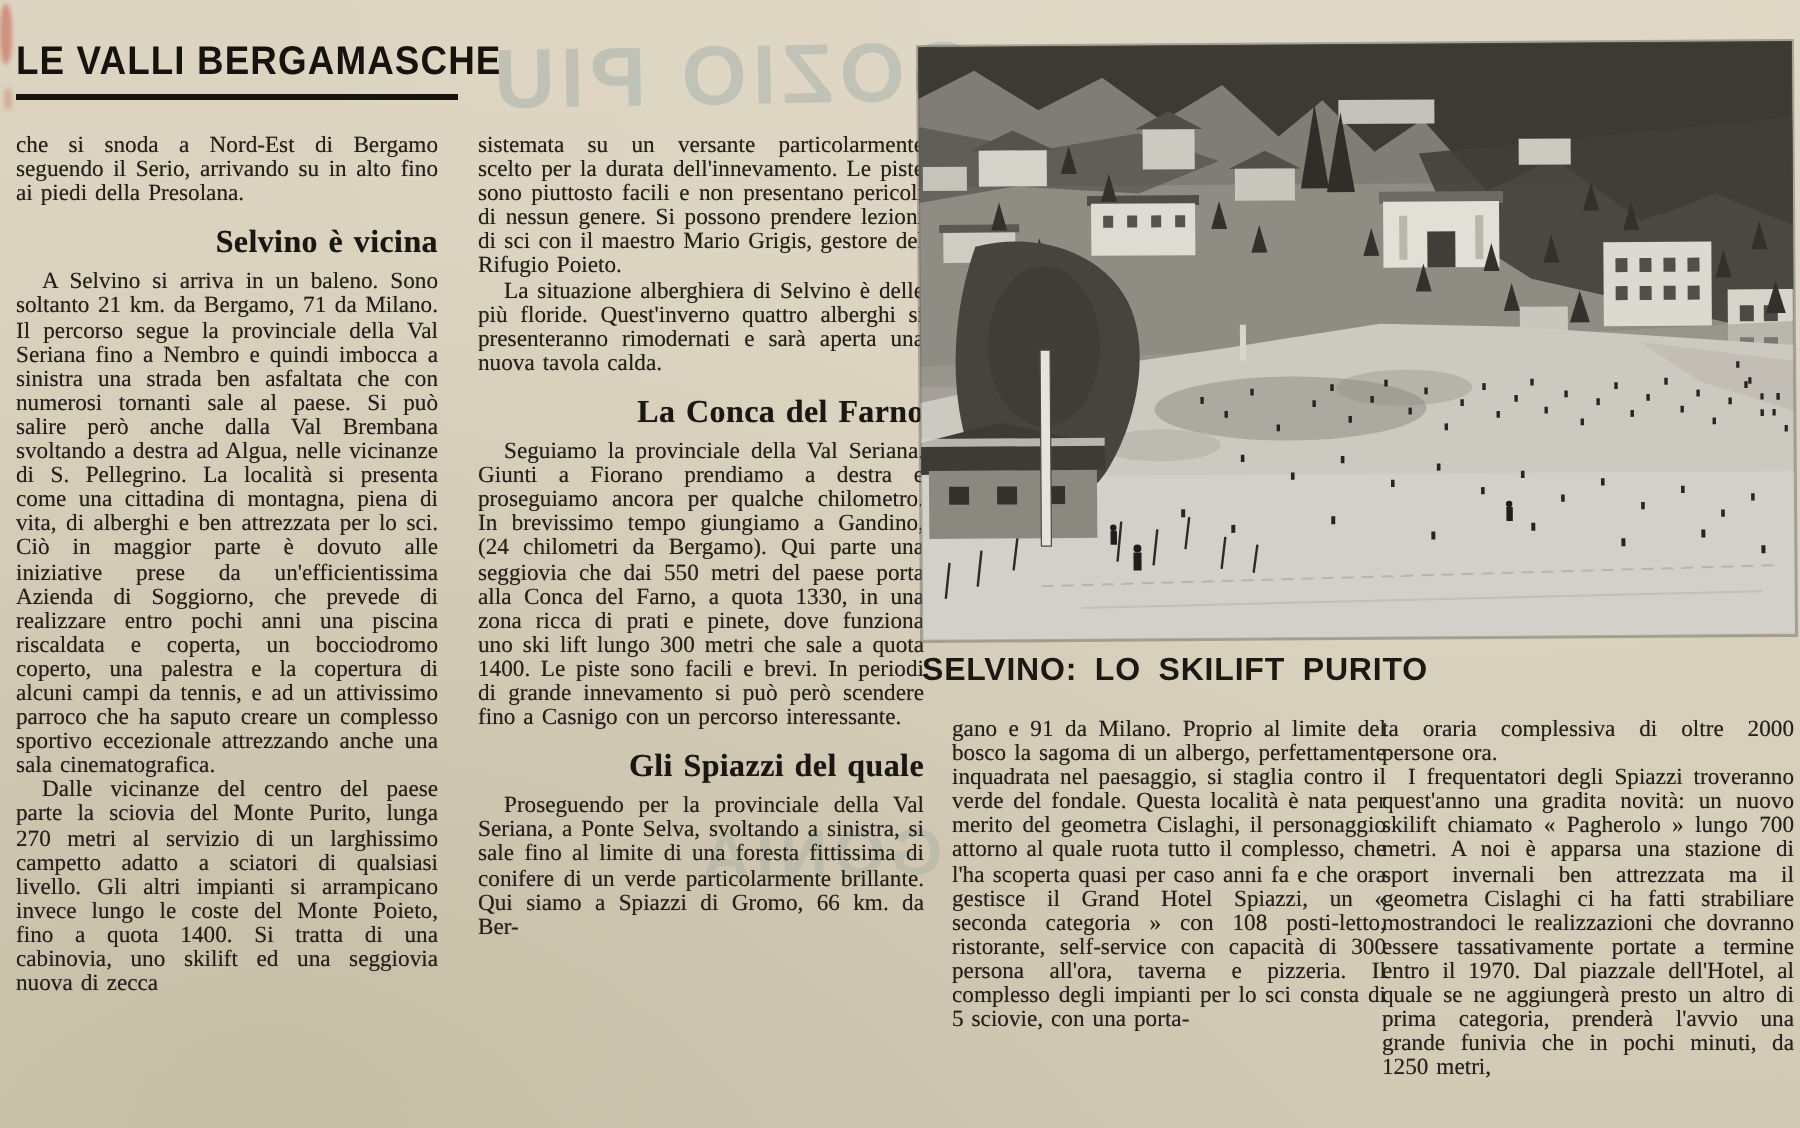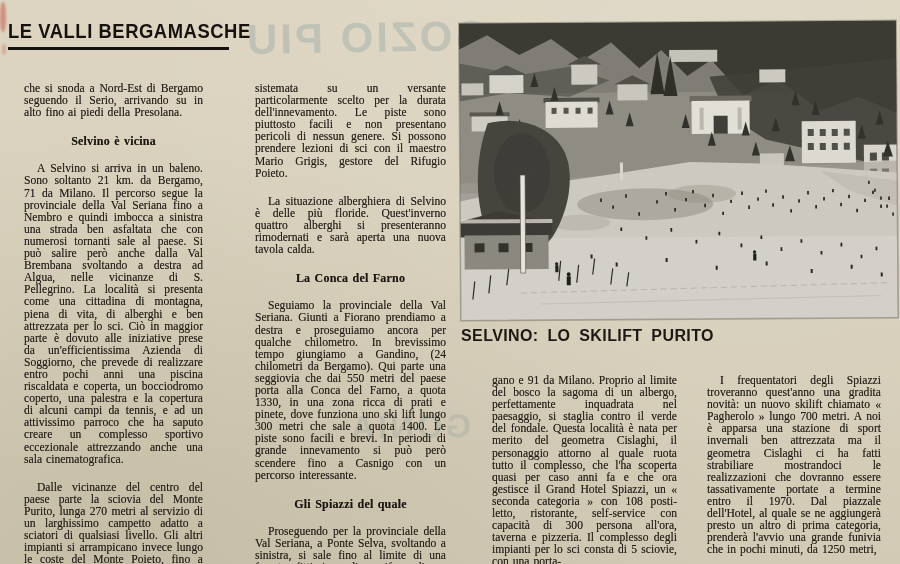--- a/index.html
+++ b/index.html
@@ -26,26 +26,26 @@
 
   
   .col {
     position:absolute; overflow:hidden;
     font-size:11.6px; line-height:12.1px;
     text-align:justify; text-justify:inter-word;
     color:#241f19;
     text-shadow:0 0 .35px rgba(36,31,25,.55);
     word-spacing:1.1px;
   }
-  .col p { margin:16px; }
+  .col p { margin:0; }
   .col p.ind { text-indent:13px; }
   .col h2 {
     font-family:"Liberation Serif", serif;
-    font-size:12px; font-weight:bold; color:#1a1612;
-    margin:13px 0 7px 0; text-align:center; letter-spacing:.2px;
+    font-size:16px; font-weight:bold; color:#1a1612;
+    margin:13px 0 7px 0; text-align:right; letter-spacing:.2px;
   }
   .col1 { left:8px;   top:67px;  width:211px; height:497px; }
   .col2 { left:239px; top:67px;  width:223px; height:497px; }
   .col3 { left:476px; top:359px; width:217px; height:205px; }
   .col4 { left:691px; top:359px; width:206px; height:205px; }
 
   
   .photo {
     position:absolute; left:460px; top:22px; width:437px; height:297px;
     transform:rotate(-.4deg);
@@ -300,16 +300,17 @@
       <rect x="0" y="0" width="437" height="297" fill="none" stroke="#55534c" stroke-width="1.2" opacity=".35"></rect>
     </svg>
   </figure>
   <div class="caption">SELVINO: LO SKILIFT PURITO</div>
 
   <section class="col col3">
     <p class="cont">gano e 91 da Milano. Proprio al limite del bosco la sagoma di un albergo, perfettamente inquadrata nel paesaggio, si staglia contro il verde del fondale. Questa località è nata per merito del geometra Cislaghi, il personaggio attorno al quale ruota tutto il complesso, che l'ha scoperta quasi per caso anni fa e che ora gestisce il Grand Hotel Spiazzi, un « seconda categoria » con 108 posti-letto, ristorante, self-service con capacità di 300 persona all'ora, taverna e pizzeria. Il complesso degli impianti per lo sci consta di 5 sciovie, con una porta-</p>
   </section>
 
   <section class="col col4">
+    <p class="cont">ta oraria complessiva di oltre 2000 persone ora.</p>
     <p class="ind">I frequentatori degli Spiazzi troveranno quest'anno una gradita novità: un nuovo skilift chiamato « Pagherolo » lungo 700 metri. A noi è apparsa una stazione di sport invernali ben attrezzata ma il geometra Cislaghi ci ha fatti strabiliare mostrandoci le realizzazioni che dovranno essere tassativamente portate a termine entro il 1970. Dal piazzale dell'Hotel, al quale se ne aggiungerà presto un altro di prima categoria, prenderà l'avvio una grande funivia che in pochi minuti, da 1250 metri,</p>
   </section>
 
 </div>
 
 </body></html>

